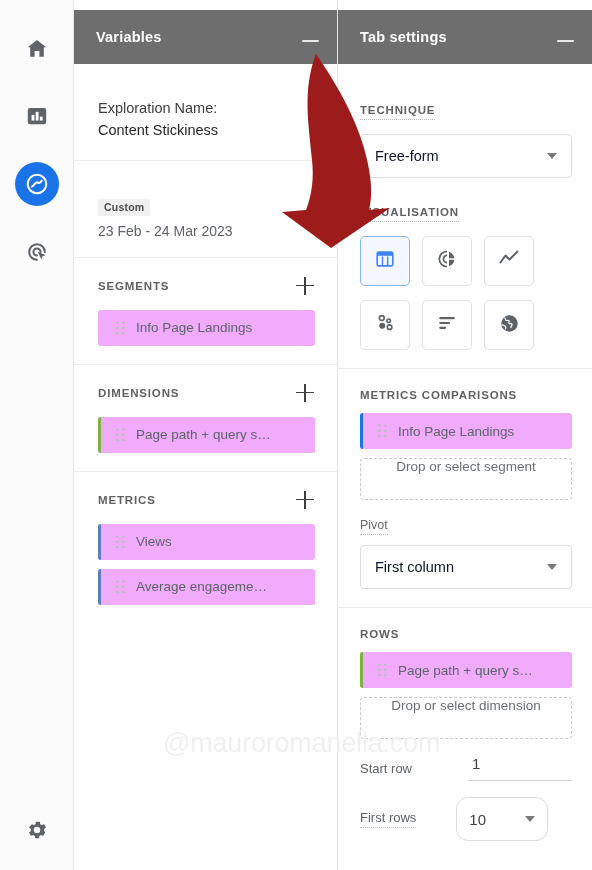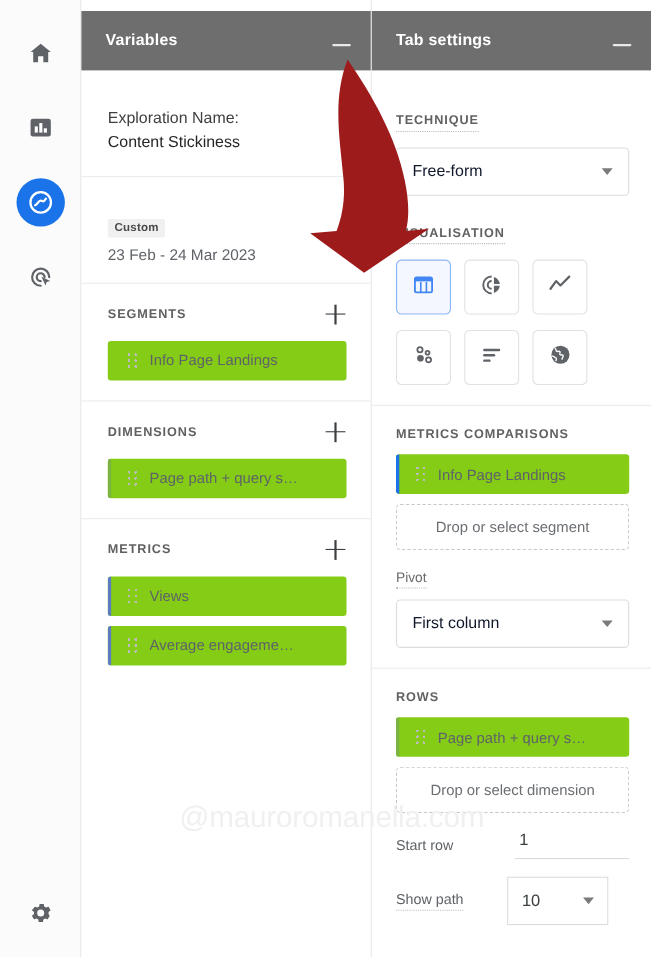--- a/index.html
+++ b/index.html
@@ -161,21 +161,21 @@
     content: "";
     position: absolute;
     background: #3c4043;
   }
   .plus::before { left: 9px; top: 1px; width: 1.6px; height: 18px; }
   .plus::after  { top: 9px; left: 1px; height: 1.6px; width: 18px; }
 
   
   .chip {
     height: 36px;
-    background: #84cc16;
+    background: #f0abfc;
     border-radius: 3px;
     display: flex;
     align-items: center;
     margin-bottom: 9px;
     position: relative;
     overflow: hidden;
   }
   .chip.last { margin-bottom: 0; }
   .chip .accent {
     width: 3px;
@@ -270,21 +270,21 @@
   .viz-cell.selected {
     border-color: #8ab4f8;
     background: #f4f8fe;
   }
 
   .dashchip {
     height: 40px;
     border: 1px dashed #c9c9c9;
     border-radius: 4px;
     display: flex;
-    align-items: center;
+    align-items: flex-start;
     justify-content: center;
     margin-top: 9px;
   }
   .dashchip span {
     font-size: 13.5px;
     color: #6b6f73;
   }
 
   .sublabel {
     font-size: 12.5px;
@@ -317,21 +317,21 @@
     flex: 1 1 auto;
     border-bottom: 1px solid #dadada;
     padding: 0 0 8px 4px;
     font-size: 15px;
     color: #3c4043;
   }
   .small-select {
     width: 92px;
     height: 44px;
     border: 1px solid #dcdcdc;
-    border-radius: 0;
+    border-radius: 12px;
     display: flex;
     align-items: center;
     padding: 0 12px;
     box-sizing: border-box;
   }
   .small-select .val {
     flex: 1 1 auto;
     font-size: 15px;
     color: #3c4043;
   }
@@ -600,21 +600,21 @@
         <div class="dashchip">
           <span>Drop or select dimension</span>
         </div>
 
         <div class="row-field">
           <div class="rf-label">Start row</div>
           <div class="underline-input">1</div>
         </div>
 
         <div class="row-field">
-          <div class="rf-label dotted">Show path</div>
+          <div class="rf-label dotted">First rows</div>
           <div class="small-select">
             <div class="val">10</div>
             <div class="caret"></div>
           </div>
         </div>
       </div>
 
     </div>
   </div>
 

